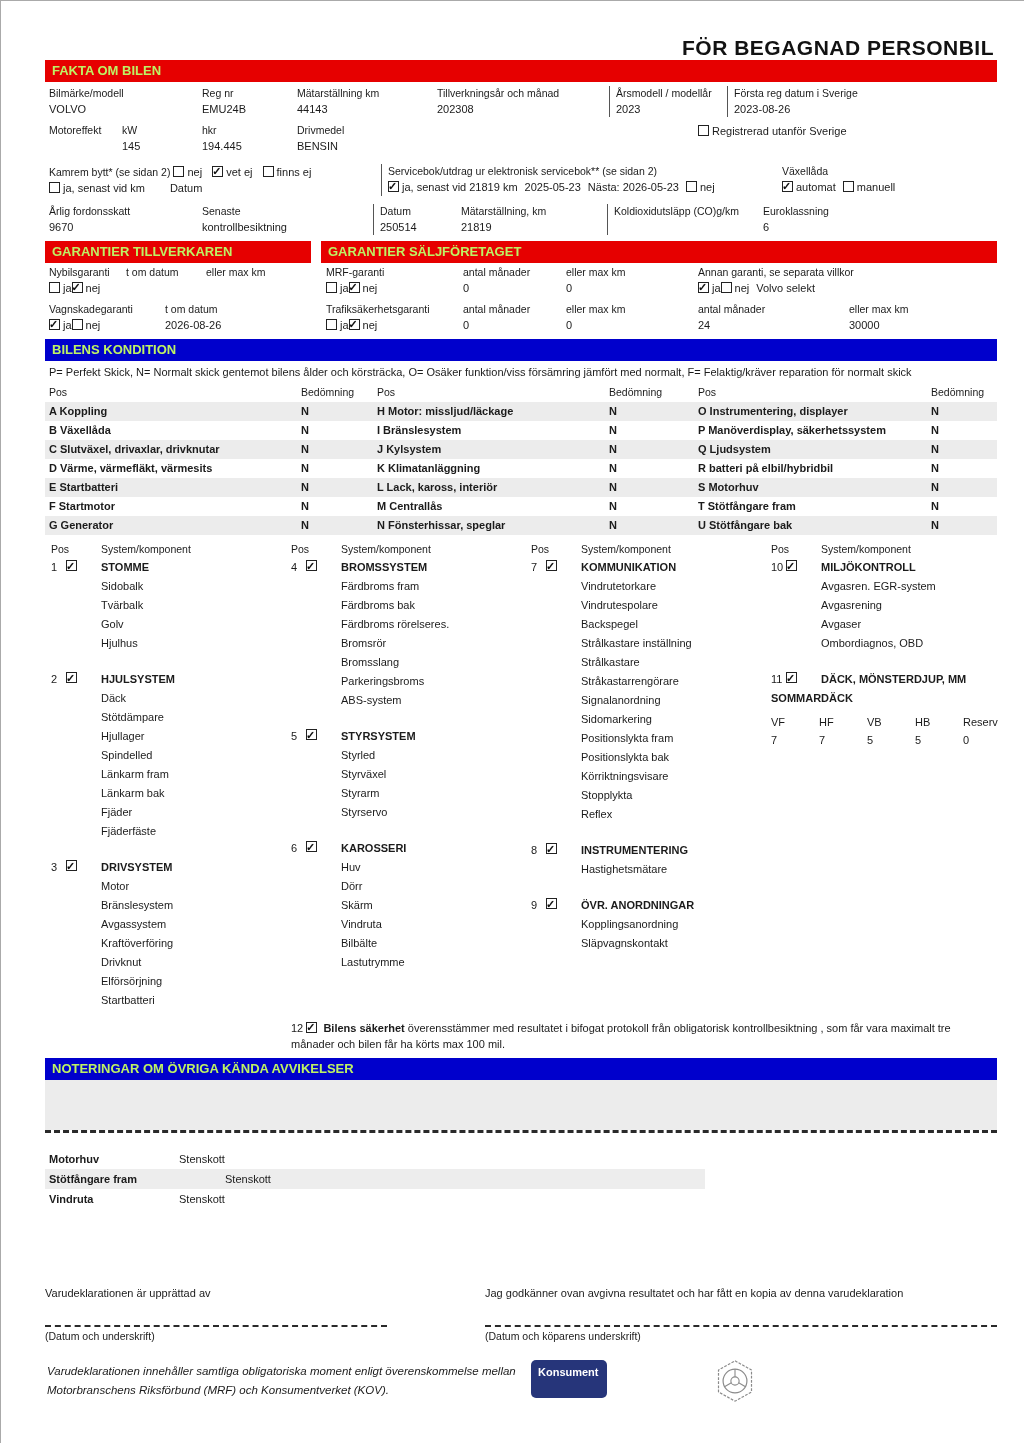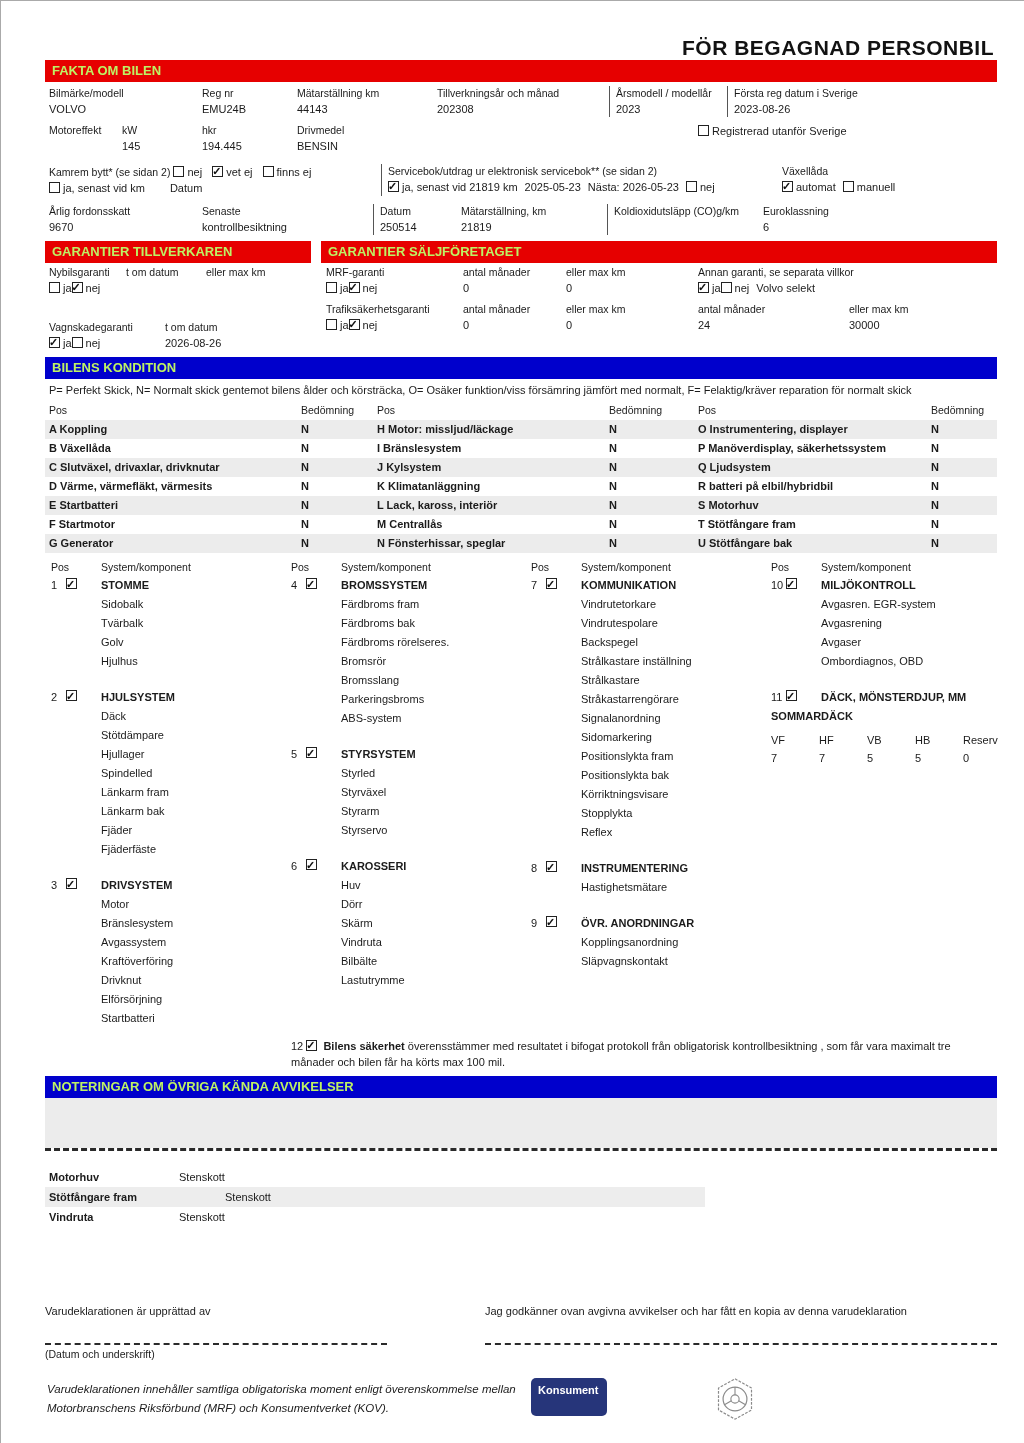--- a/index.html
+++ b/index.html
@@ -198,21 +198,21 @@
     <div class="gargrid">
       <div>
         <div class="bar" style="background: rgb(230, 0, 0);">GARANTIER TILLVERKAREN</div>
         <div class="garblock">
           <div class="garrow garL1">
             <div class="lbl">Nybilsgaranti</div>
             <div class="lbl">t om datum</div>
             <div class="lbl">eller max km</div>
           </div>
           <div class="val"><span class="cb"></span><span class="cblbl" style="margin-right:0">ja</span><span class="cb checked"></span><span class="cblbl">nej</span></div>
-          <div class="garrow garL2" style="margin-top:24px">
+          <div class="garrow garL2" style="margin-top:6px">
             <div class="lbl">Vagnskadegaranti</div>
             <div class="lbl">t om datum</div>
           </div>
           <div class="garrow garL2">
             <div class="val"><span class="cb checked"></span><span class="cblbl" style="margin-right:0">ja</span><span class="cb"></span><span class="cblbl">nej</span></div>
             <div class="val">2026-08-26</div>
           </div>
         </div>
       </div>
       <div>
@@ -496,22 +496,23 @@
       </div>
 
     <div class="footer">
       <div class="sig-grid">
         <div class="sig-left">
           <div>Varudeklarationen är upprättad av</div>
           <div class="sigline"></div>
           <div class="sig-sub">(Datum och underskrift)</div>
         </div>
         <div class="sig-right">
-          <div>Jag godkänner ovan avgivna avvikelser och har fått en kopia av denna varudeklaration</div>
+          <div>Jag godkänner ovan avgivna resultatet och har fått en kopia av denna varudeklaration</div>
           <div class="sigline"></div>
+          <div class="sig-sub">(Datum och köparens underskrift)</div>
         </div>
       </div>
       <div class="footer-bottom">
         <div class="legal">Varudeklarationen innehåller samtliga obligatoriska moment enligt överenskommelse mellan Motorbranschens Riksförbund (MRF) och Konsumentverket (KOV).</div>
         <div class="konsument" style="background: rgb(38, 53, 122);">
           <div>Konsument</div>
 
         </div>
         <div class="mrf">
           <svg width="44" height="46" viewBox="0 0 48 50">

